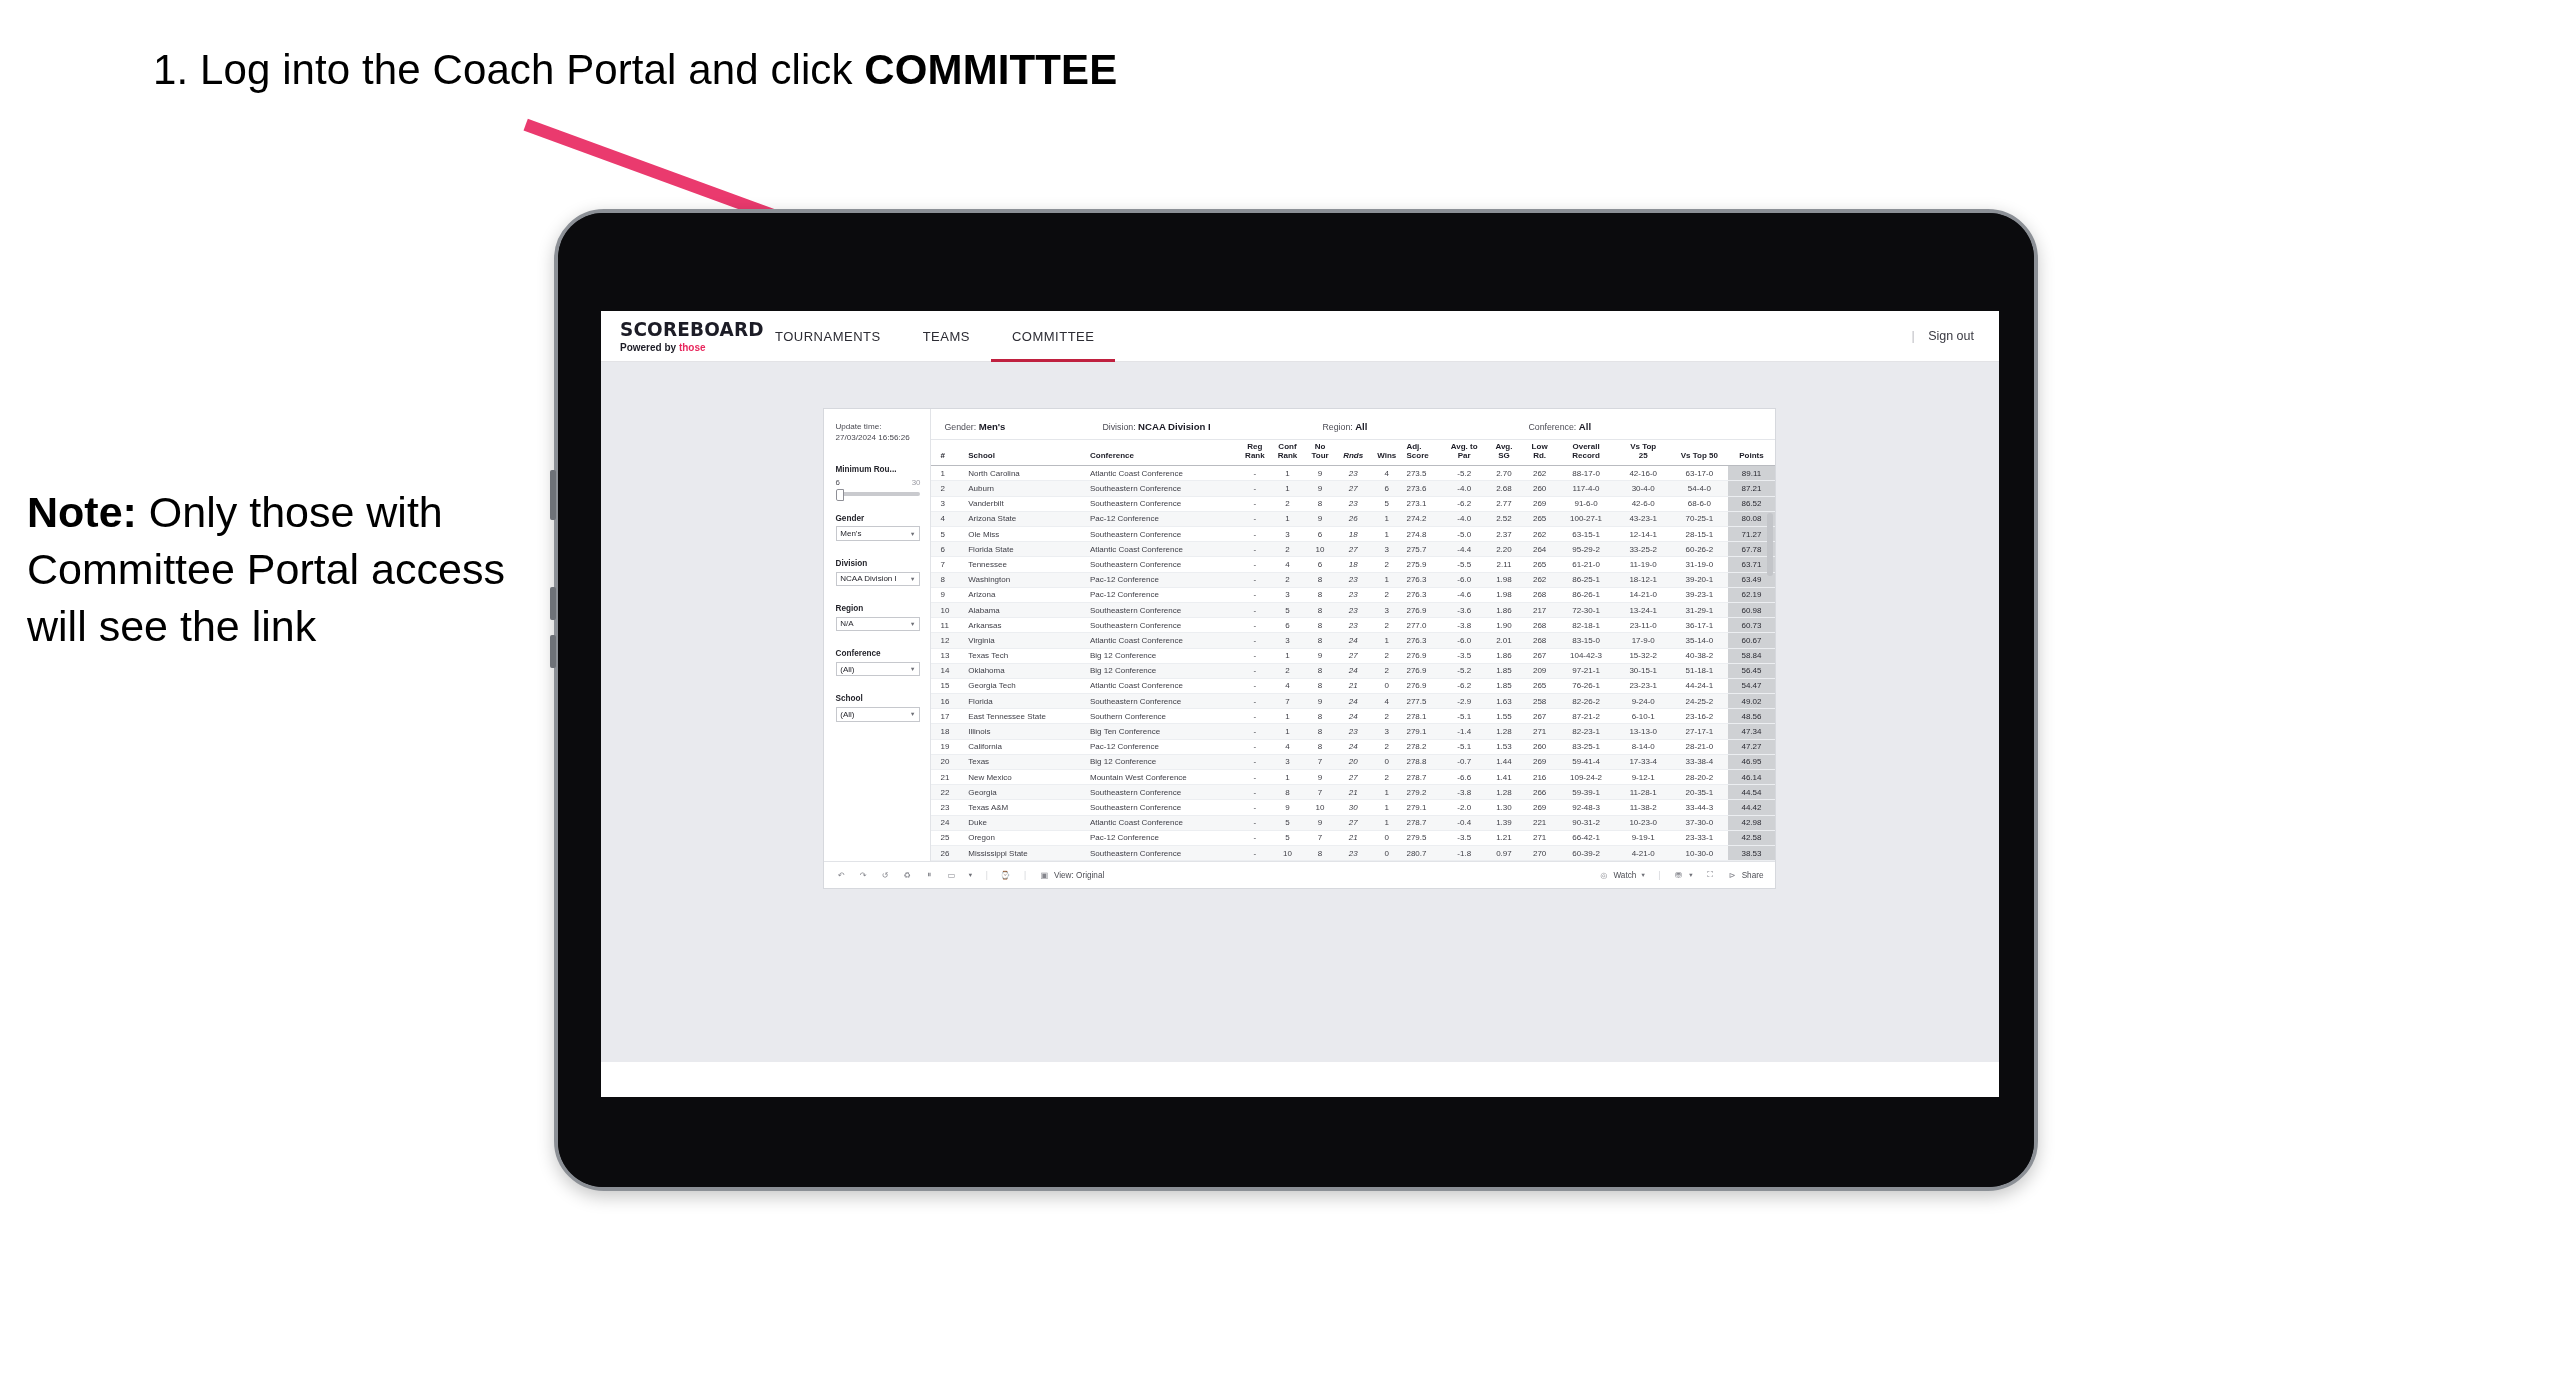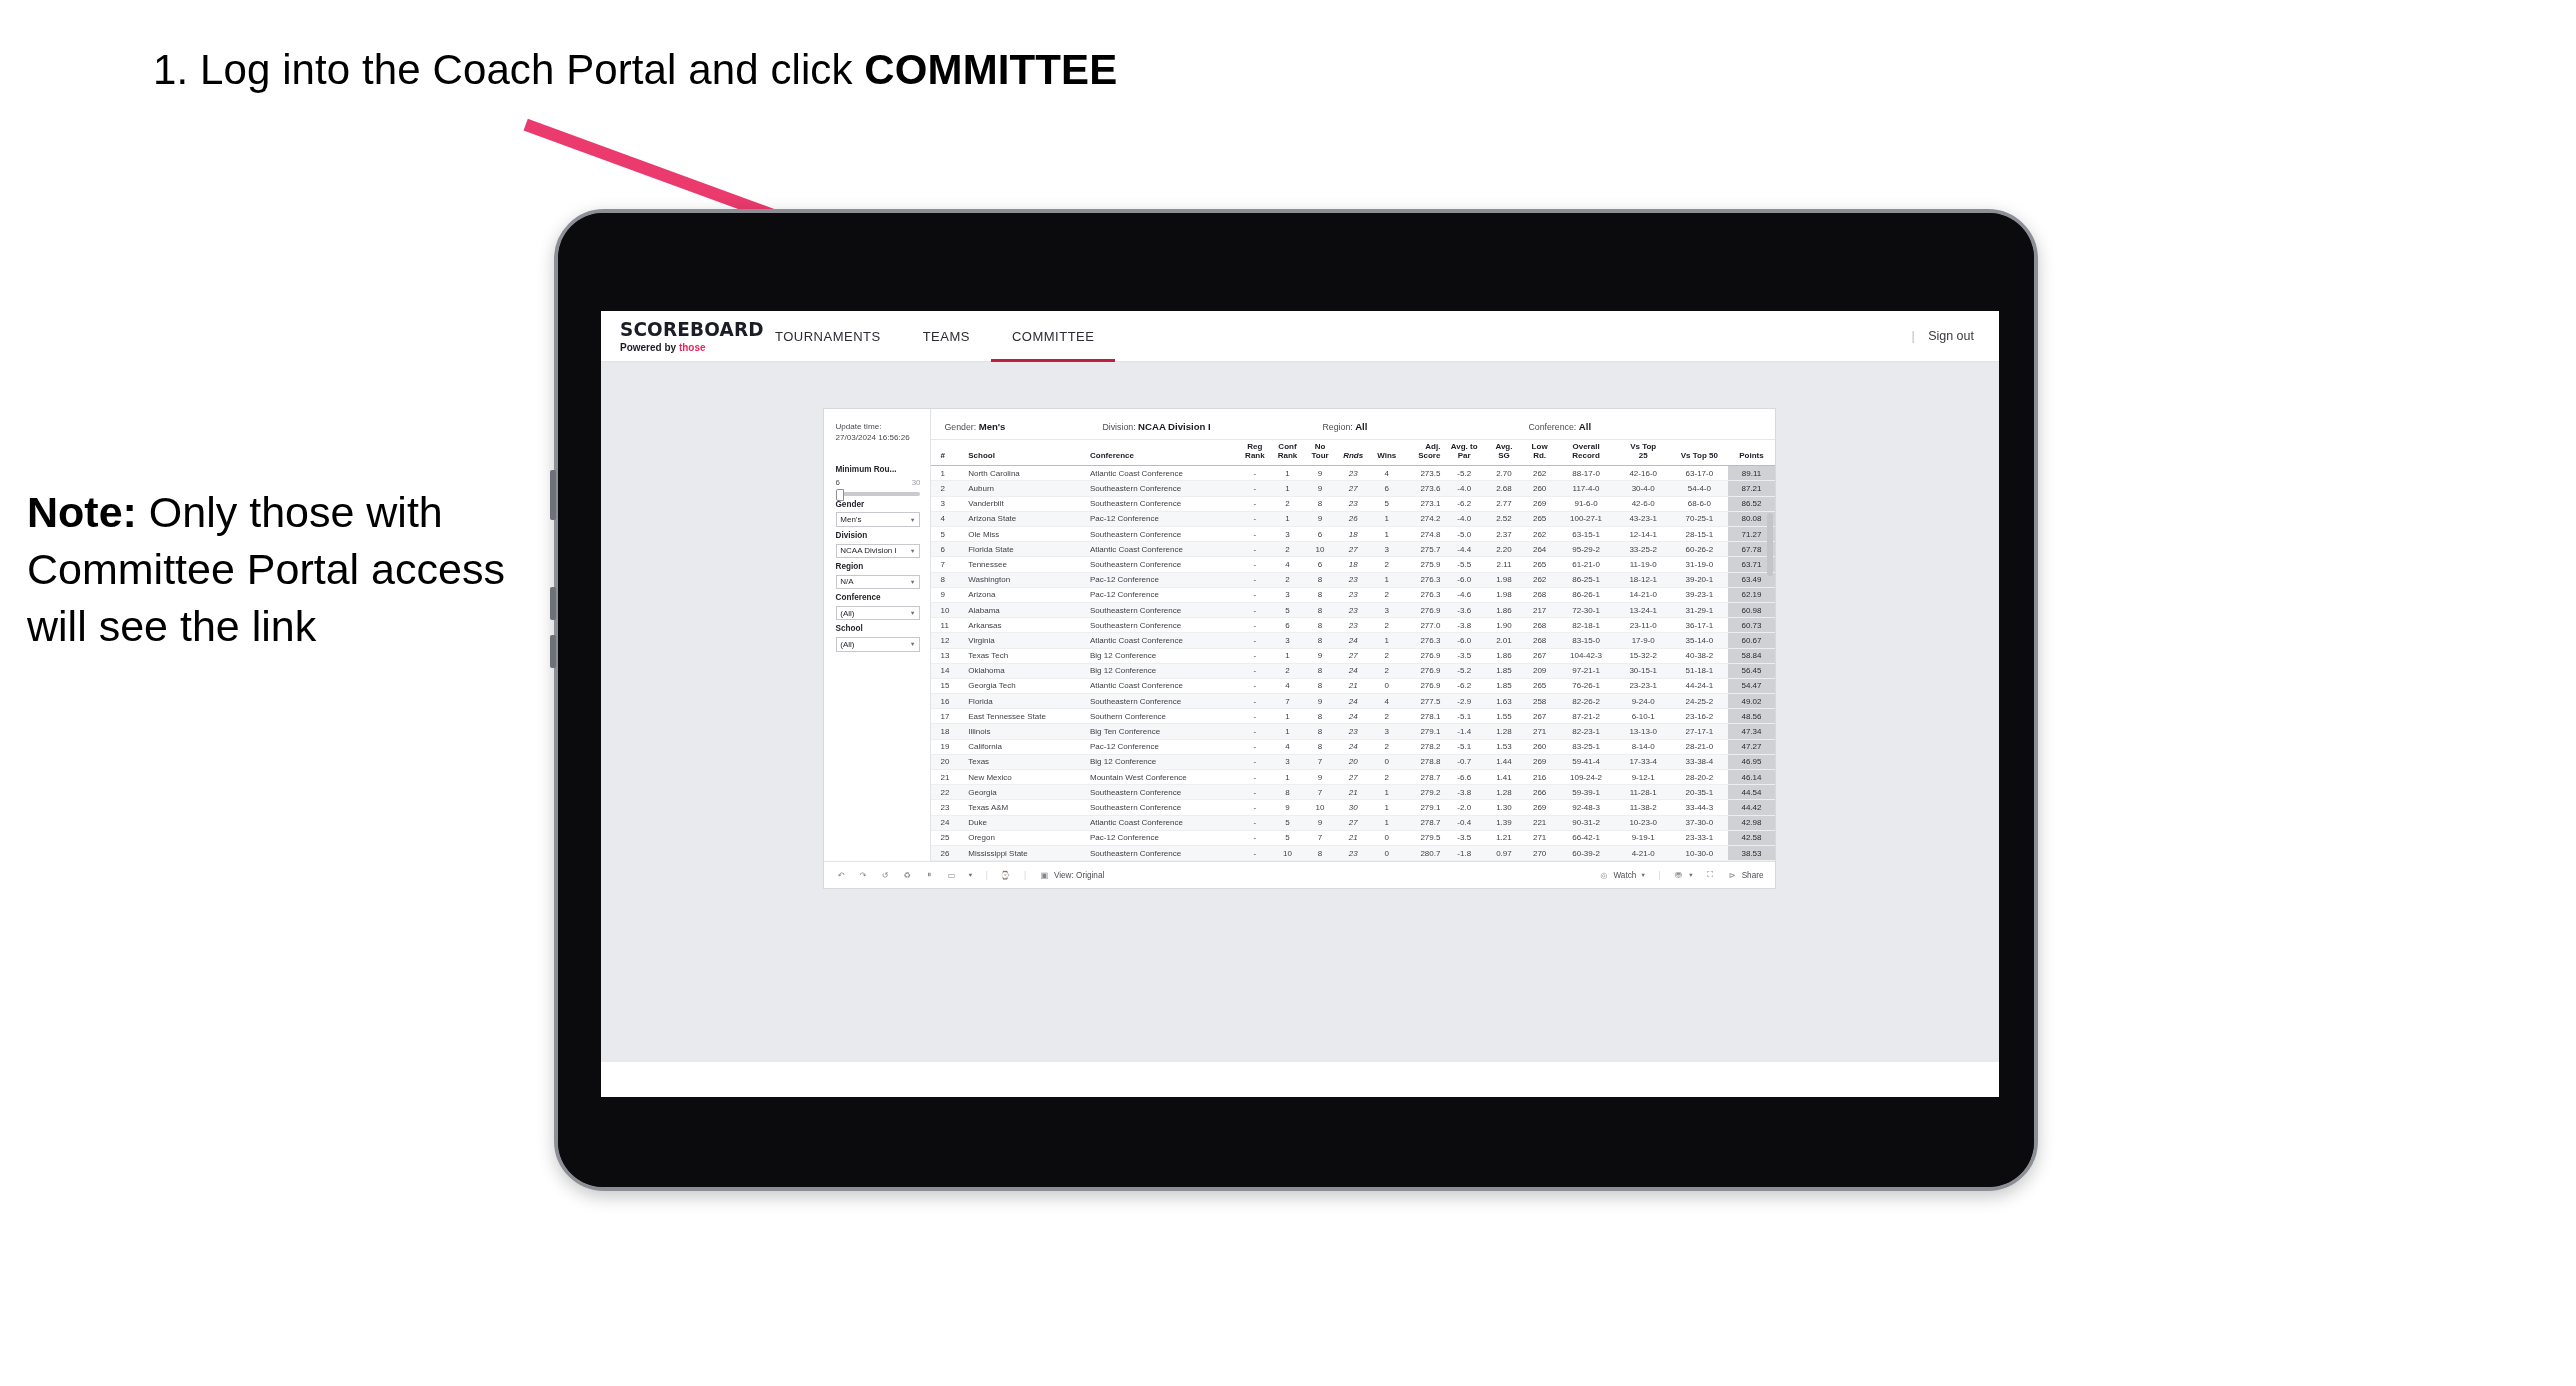--- a/index.html
+++ b/index.html
@@ -199,21 +199,21 @@
     padding: 13.4px 9.6px 9.6px 11.5px;
     box-sizing: border-box;
     background: #fff;
   }
   #filter-updatetime {
     font-size: 8.1px;
     color: #4a4a52;
     line-height: 1.35;
     margin-bottom: 21px;
   }
-  .filter-group { margin-bottom: 4px; }
+  .filter-group { margin-bottom: 18px; }
   .filter-label {
     font-size: 8.2px;
     color: #25252c;
     font-weight: 700;
     margin-bottom: 3.8px;
     white-space: nowrap;
   }
   .slider-nums {
     display: flex;
     justify-content: space-between;
@@ -301,21 +301,21 @@
     white-space: nowrap;
     overflow: hidden;
   }
   table#standings tbody tr:nth-child(even) { background: #f6f7f8; }
   .c-rank { width: 21px; text-align: left; padding-left: 9.6px !important; }
   .c-school { width: 113px; text-align: left; }
   .c-conf { width: 142px; text-align: left; }
   .c-num { width: 26px; text-align: center; }
   .c-rnds { width: 27px; text-align: center; font-style: italic; }
   .c-wins { width: 27px; text-align: center; }
-  .c-adj { width: 33px; text-align: right; }
+  .c-adj { width: 33px; text-align: left; }
   .c-par { width: 35px; text-align: center; }
   .c-sg { width: 31px; text-align: center; }
   .c-low { width: 27px; text-align: center; }
   .c-rec { width: 52px; text-align: center; }
   .c-t25 { width: 48px; text-align: center; }
   .c-t50 { width: 50px; text-align: center; }
   .c-pts { width: 40px; text-align: center; }
   th.c-school, th.c-conf, th.c-rank { text-align: left; }
   td.c-pts {
     background: #cfd1d4;

